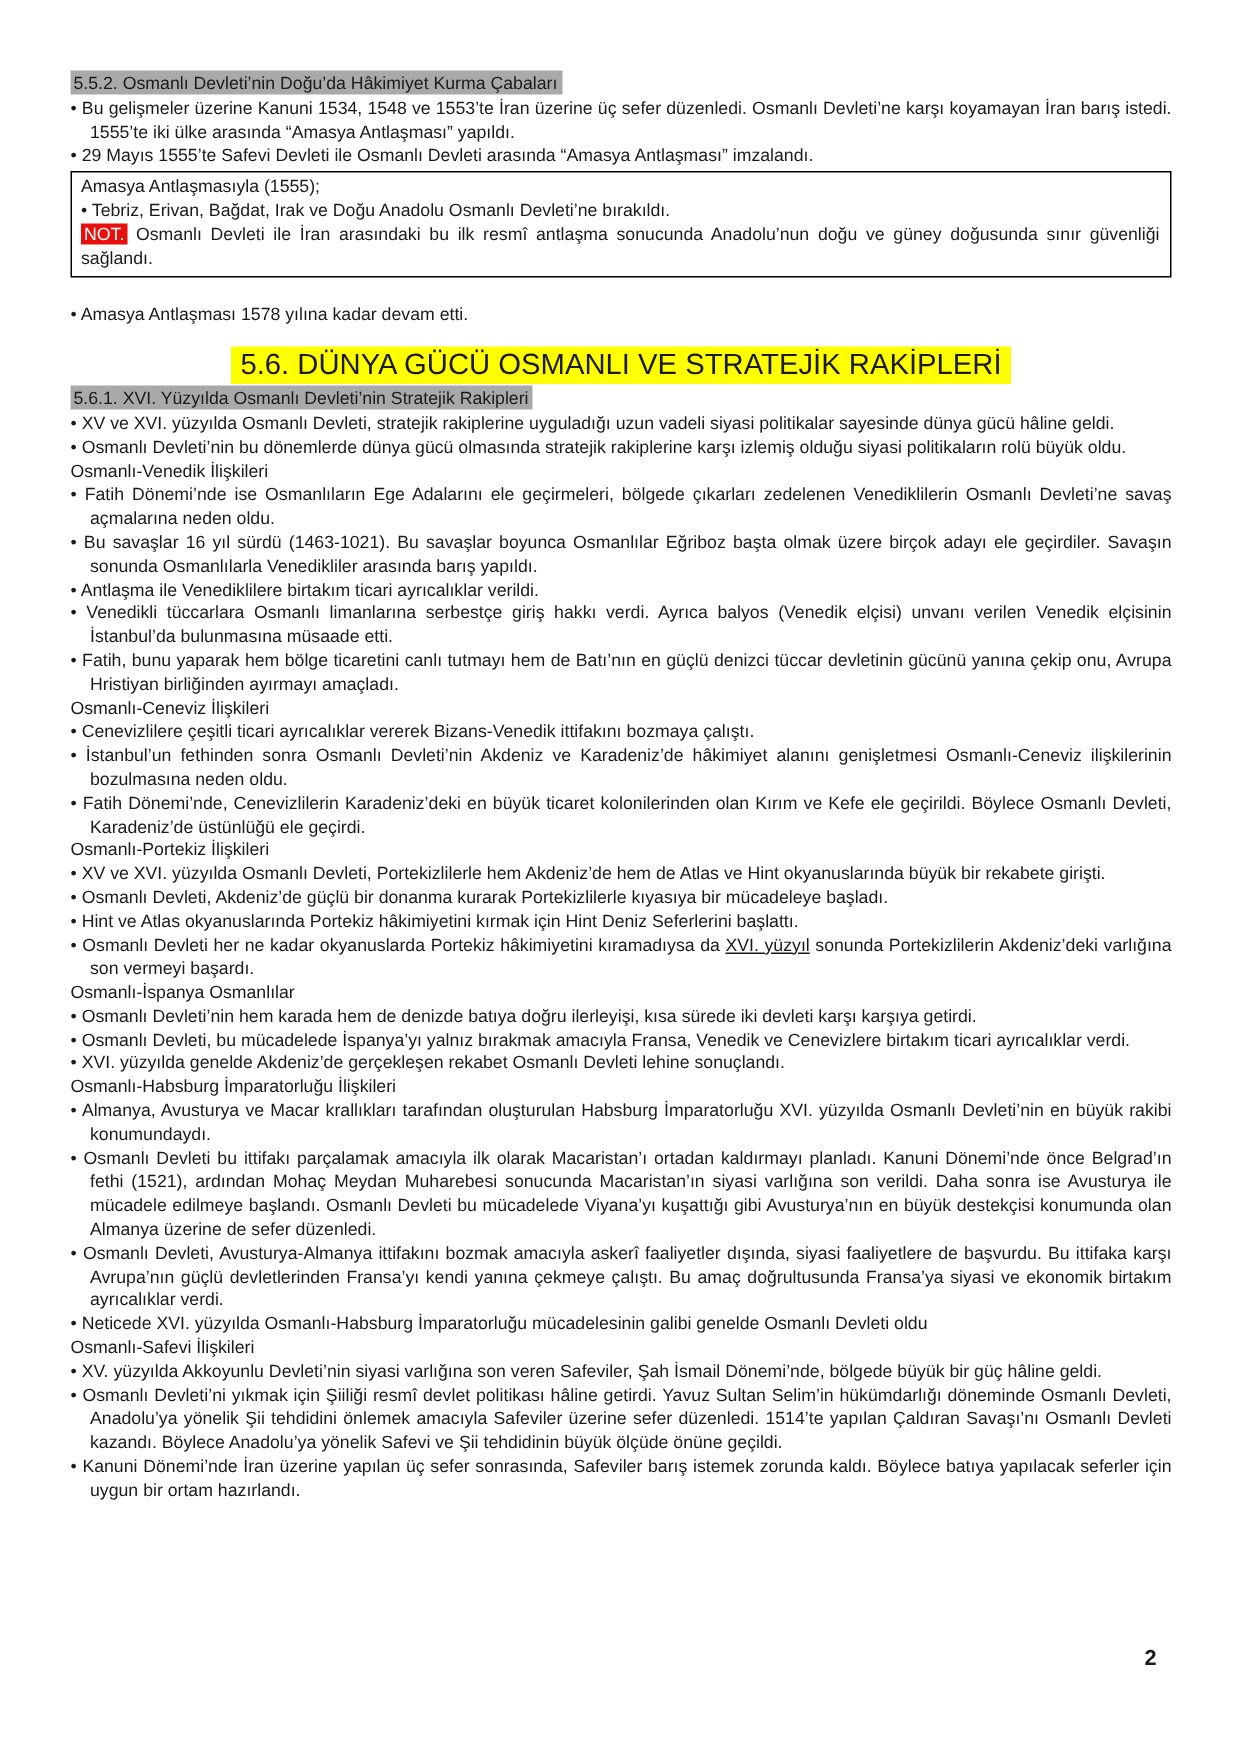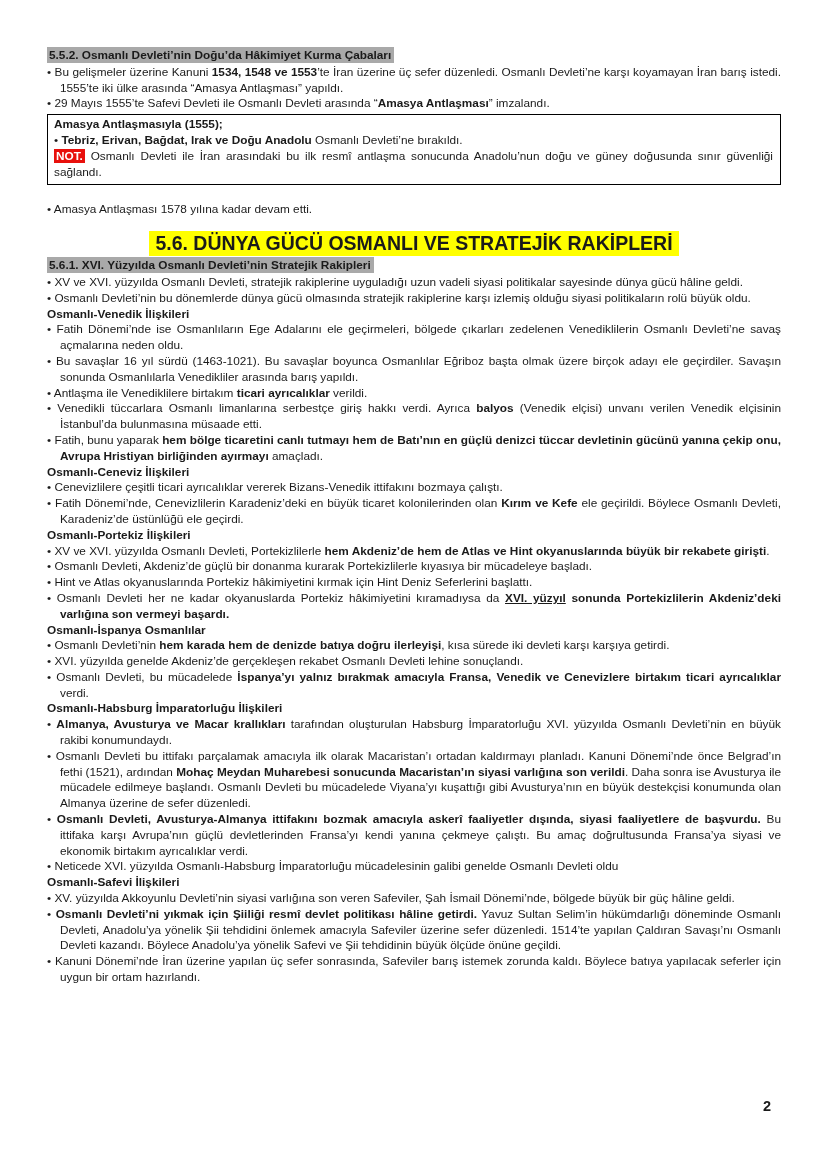--- a/index.html
+++ b/index.html
@@ -6,37 +6,37 @@
   body{
     width:828px;height:1171px;position:relative;overflow:hidden;
     background:#ffffff;color:#1a1a1a;
     font-family:"Liberation Sans","DejaVu Sans",sans-serif;
   }
   .content{
     position:absolute;left:47px;top:48px;width:734px;
     font-size:11.8px;line-height:15.8px;
   }
   .blk{margin:0;}
-  .b{font-weight:bold;}
+  .b{font-weight:normal;}
   .u{text-decoration:underline;}
   .heading-gray{font-weight:bold;margin-bottom:1px;}
   .heading-gray .seg{background:var(--gray,#a9a9a9);padding:1px 3px 1px 2px;}
   .bullet,.bullet-spaced{text-align:justify;padding-left:13px;text-indent:-13px;}
   .bullet-spaced{margin-top:17px;}
   .marker{display:inline;}
   .box{border:1.5px solid #000;padding:2px 7px 4px 6px;margin-top:2px;}
   .box .plain{text-align:justify;}
   .title-yellow{
     text-align:center;font-weight:bold;font-size:19.5px;line-height:24px;
     margin:13px 0 3px 0;
   }
   .title-yellow .seg{background:var(--yellow,#ffff00);padding:1px 6px 2px 6px;}
   .subheading{font-weight:bold;}
   .badge{
-    background:var(--red,#e8100c);color:#ffffff;font-weight:bold;
+    background:var(--red,#e8100c);color:#ffffff;font-weight:normal;
     padding:0 2px;
   }
   .pagenum{
     position:absolute;left:763px;top:1098px;
     font-weight:bold;font-size:14.5px;
   }
 </style>
 </head>
 <body style="background: rgb(255, 255, 255); color: rgb(26, 26, 26);">
 
@@ -55,30 +55,31 @@
     <div class="blk bullet"><span class="marker">• </span><span class="seg">XV ve XVI. yüzyılda Osmanlı Devleti, stratejik rakiplerine uyguladığı uzun vadeli siyasi politikalar sayesinde dünya gücü hâline geldi.</span></div>
     <div class="blk bullet"><span class="marker">• </span><span class="seg">Osmanlı Devleti’nin bu dönemlerde dünya gücü olmasında stratejik rakiplerine karşı izlemiş olduğu siyasi politikaların rolü büyük oldu.</span></div>
     <div class="blk subheading"><span class="seg b">Osmanlı-Venedik İlişkileri</span></div>
     <div class="blk bullet"><span class="marker">• </span><span class="seg">Fatih Dönemi’nde ise Osmanlıların Ege Adalarını ele geçirmeleri, bölgede çıkarları zedelenen Venediklilerin Osmanlı Devleti’ne savaş açmalarına neden oldu.</span></div>
     <div class="blk bullet"><span class="marker">• </span><span class="seg">Bu savaşlar 16 yıl sürdü (1463-1021). Bu savaşlar boyunca Osmanlılar Eğriboz başta olmak üzere birçok adayı ele geçirdiler. Savaşın sonunda Osmanlılarla Venedikliler arasında barış yapıldı.</span></div>
     <div class="blk bullet"><span class="marker">• </span><span class="seg">Antlaşma ile Venediklilere birtakım </span><span class="seg b">ticari ayrıcalıklar</span><span class="seg"> verildi.</span></div>
     <div class="blk bullet"><span class="marker">• </span><span class="seg">Venedikli tüccarlara Osmanlı limanlarına serbestçe giriş hakkı verdi. Ayrıca </span><span class="seg b">balyos</span><span class="seg"> (Venedik elçisi) unvanı verilen Venedik elçisinin İstanbul’da bulunmasına müsaade etti.</span></div>
     <div class="blk bullet"><span class="marker">• </span><span class="seg">Fatih, bunu yaparak </span><span class="seg b">hem bölge ticaretini canlı tutmayı hem de Batı’nın en güçlü denizci tüccar devletinin gücünü yanına çekip onu, Avrupa Hristiyan birliğinden ayırmayı</span><span class="seg"> amaçladı.</span></div>
     <div class="blk subheading"><span class="seg b">Osmanlı-Ceneviz İlişkileri</span></div>
     <div class="blk bullet"><span class="marker">• </span><span class="seg">Cenevizlilere çeşitli ticari ayrıcalıklar vererek Bizans-Venedik ittifakını bozmaya çalıştı.</span></div>
+    <div class="blk bullet"><span class="marker">• </span><span class="seg">İstanbul’un fethinden sonra Osmanlı Devleti’nin Akdeniz ve Karadeniz’de hâkimiyet alanını genişletmesi Osmanlı-Ceneviz ilişkilerinin bozulmasına neden oldu.</span></div>
     <div class="blk bullet"><span class="marker">• </span><span class="seg">Fatih Dönemi’nde, Cenevizlilerin Karadeniz’deki en büyük ticaret kolonilerinden olan </span><span class="seg b">Kırım ve Kefe</span><span class="seg"> ele geçirildi. Böylece Osmanlı Devleti, Karadeniz’de üstünlüğü ele geçirdi.</span></div>
     <div class="blk subheading"><span class="seg b">Osmanlı-Portekiz İlişkileri</span></div>
     <div class="blk bullet"><span class="marker">• </span><span class="seg">XV ve XVI. yüzyılda Osmanlı Devleti, Portekizlilerle </span><span class="seg b">hem Akdeniz’de hem de Atlas ve Hint okyanuslarında büyük bir rekabete girişti</span><span class="seg">.</span></div>
     <div class="blk bullet"><span class="marker">• </span><span class="seg">Osmanlı Devleti, Akdeniz’de güçlü bir donanma kurarak Portekizlilerle kıyasıya bir mücadeleye başladı.</span></div>
     <div class="blk bullet"><span class="marker">• </span><span class="seg">Hint ve Atlas okyanuslarında Portekiz hâkimiyetini kırmak için Hint Deniz Seferlerini başlattı.</span></div>
     <div class="blk bullet"><span class="marker">• </span><span class="seg">Osmanlı Devleti her ne kadar okyanuslarda Portekiz hâkimiyetini kıramadıysa da </span><span class="seg b u">XVI. yüzyıl</span><span class="seg b"> sonunda Portekizlilerin Akdeniz’deki varlığına son vermeyi başardı.</span></div>
     <div class="blk subheading"><span class="seg b">Osmanlı-İspanya Osmanlılar</span></div>
     <div class="blk bullet"><span class="marker">• </span><span class="seg">Osmanlı Devleti’nin </span><span class="seg b">hem karada hem de denizde batıya doğru ilerleyişi</span><span class="seg">, kısa sürede iki devleti karşı karşıya getirdi.</span></div>
+    <div class="blk bullet"><span class="marker">• </span><span class="seg">Osmanlı Devleti, bu mücadelede </span><span class="seg b">İspanya’yı yalnız bırakmak amacıyla Fransa, Venedik ve Cenevizlere birtakım ticari ayrıcalıklar</span><span class="seg"> verdi.</span></div>
     <div class="blk bullet"><span class="marker">• </span><span class="seg">XVI. yüzyılda genelde Akdeniz’de gerçekleşen rekabet Osmanlı Devleti lehine sonuçlandı.</span></div>
-    <div class="blk bullet"><span class="marker">• </span><span class="seg">Osmanlı Devleti, bu mücadelede </span><span class="seg b">İspanya’yı yalnız bırakmak amacıyla Fransa, Venedik ve Cenevizlere birtakım ticari ayrıcalıklar</span><span class="seg"> verdi.</span></div>
     <div class="blk subheading"><span class="seg b">Osmanlı-Habsburg İmparatorluğu İlişkileri</span></div>
     <div class="blk bullet"><span class="marker">• </span><span class="seg b">Almanya, Avusturya ve Macar krallıkları</span><span class="seg"> tarafından oluşturulan Habsburg İmparatorluğu XVI. yüzyılda Osmanlı Devleti’nin en büyük rakibi konumundaydı.</span></div>
     <div class="blk bullet"><span class="marker">• </span><span class="seg">Osmanlı Devleti bu ittifakı parçalamak amacıyla ilk olarak Macaristan’ı ortadan kaldırmayı planladı. Kanuni Dönemi’nde önce Belgrad’ın fethi (1521), ardından </span><span class="seg b">Mohaç Meydan Muharebesi sonucunda Macaristan’ın siyasi varlığına son verildi</span><span class="seg">. Daha sonra ise Avusturya ile mücadele edilmeye başlandı. Osmanlı Devleti bu mücadelede Viyana’yı kuşattığı gibi Avusturya’nın en büyük destekçisi konumunda olan Almanya üzerine de sefer düzenledi.</span></div>
     <div class="blk bullet"><span class="marker">• </span><span class="seg b">Osmanlı Devleti, Avusturya-Almanya ittifakını bozmak amacıyla askerî faaliyetler dışında, siyasi faaliyetlere de başvurdu.</span><span class="seg"> Bu ittifaka karşı Avrupa’nın güçlü devletlerinden Fransa’yı kendi yanına çekmeye çalıştı. Bu amaç doğrultusunda Fransa’ya siyasi ve ekonomik birtakım ayrıcalıklar verdi.</span></div>
     <div class="blk bullet"><span class="marker">• </span><span class="seg">Neticede XVI. yüzyılda Osmanlı-Habsburg İmparatorluğu mücadelesinin galibi genelde Osmanlı Devleti oldu</span></div>
     <div class="blk subheading"><span class="seg b">Osmanlı-Safevi İlişkileri</span></div>
     <div class="blk bullet"><span class="marker">• </span><span class="seg">XV. yüzyılda Akkoyunlu Devleti’nin siyasi varlığına son veren Safeviler, Şah İsmail Dönemi’nde, bölgede büyük bir güç hâline geldi.</span></div>
     <div class="blk bullet"><span class="marker">• </span><span class="seg b">Osmanlı Devleti’ni yıkmak için Şiiliği resmî devlet politikası hâline getirdi.</span><span class="seg"> Yavuz Sultan Selim’in hükümdarlığı döneminde Osmanlı Devleti, Anadolu’ya yönelik Şii tehdidini önlemek amacıyla Safeviler üzerine sefer düzenledi. 1514’te yapılan Çaldıran Savaşı’nı Osmanlı Devleti kazandı. Böylece Anadolu’ya yönelik Safevi ve Şii tehdidinin büyük ölçüde önüne geçildi.</span></div>
     <div class="blk bullet"><span class="marker">• </span><span class="seg">Kanuni Dönemi’nde İran üzerine yapılan üç sefer sonrasında, Safeviler barış istemek zorunda kaldı. Böylece batıya yapılacak seferler için uygun bir ortam hazırlandı.</span></div>
   </div>

